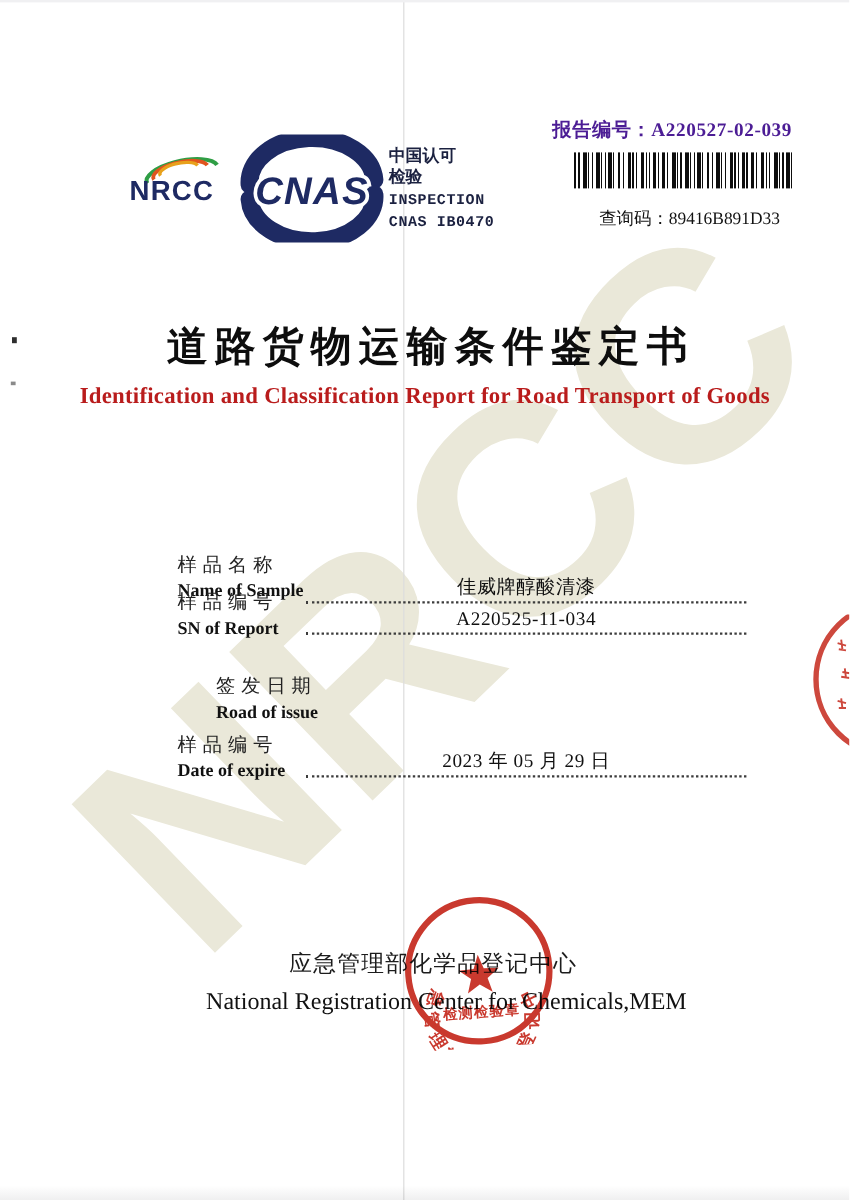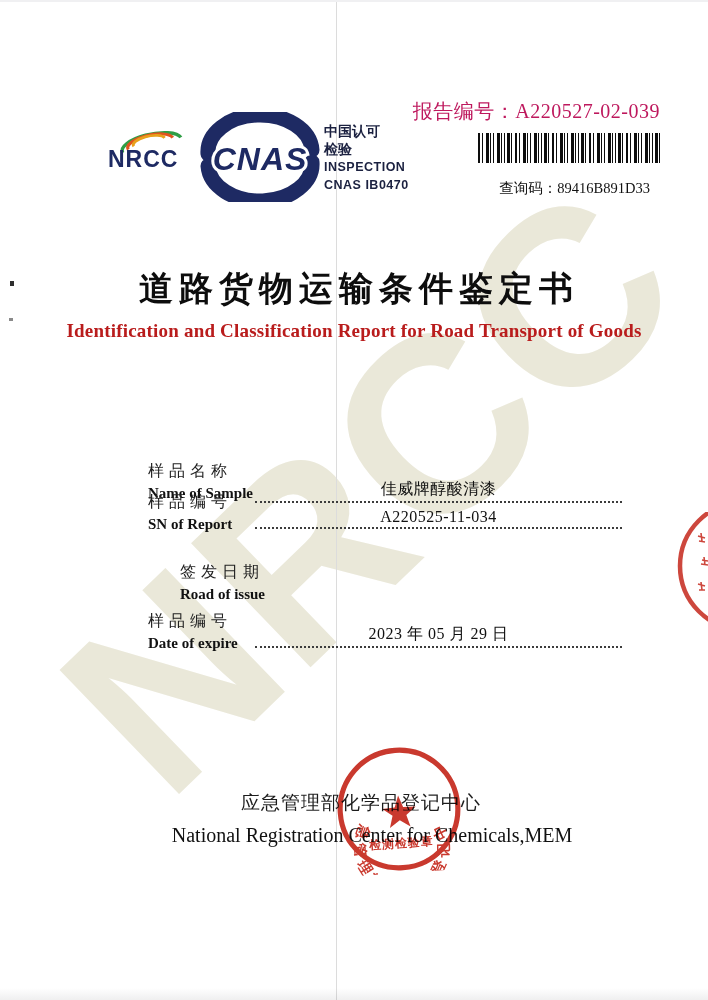--- a/index.html
+++ b/index.html
@@ -16,36 +16,36 @@
     font-family:"Liberation Sans", sans-serif; font-weight:700;
     font-size:250px; letter-spacing:2px; color:#eae8d9; z-index:0;
     user-select:none;
   }
   .fold-line{
     position:absolute; left:336px; top:0; width:1px; height:1000px;
     background:#dcdcdc; z-index:1;
   }
   
   .meta{ position:absolute; top:98px; right:48px; text-align:right; z-index:2;}
-  .meta-line{ font-size:20px; letter-spacing:0.5px; color:#be185d; }
+  .meta-line{ font-size:16px; letter-spacing:0.5px; color:#4c1d95;font-weight:bold; }
   .barcode{
     margin-top:8px; margin-left:auto; width:182px; height:30px;
     background:repeating-linear-gradient(90deg,
       #0d0d0d 0 2px, #fff 2px 4px, #0d0d0d 4px 5px, #fff 5px 8px,
       #0d0d0d 8px 11px, #fff 11px 12px, #0d0d0d 12px 13px, #fff 13px 15px,
       #0d0d0d 15px 16px, #fff 16px 19px, #0d0d0d 19px 22px, #fff 22px 23px,
       #0d0d0d 23px 24px, #fff 24px 26px, #0d0d0d 26px 27px, #fff 27px 29px,
       #0d0d0d 29px 32px, #fff 32px 33px, #0d0d0d 33px 34px, #fff 34px 37px);
   }
   .query-line{ margin-top:16px; font-size:14.5px; color:#111; padding-right:10px;}
   
   .logos{ position:absolute; left:98px; top:112px; display:flex; align-items:flex-start; z-index:2;}
   .nrcc-logo{ width:112px; height:56px; margin-top:8px; }
   .cnas-logo{ width:120px; height:90px; margin-left:-10px; }
-  .accred{ margin-left:4px; margin-top:10px; font-family:Liberation Sans, sans-serif;
+  .accred{ margin-left:4px; margin-top:10px; font-family:Liberation Mono, monospace;
            color:#1b2140; font-weight:700; line-height:18px; }
   .accred .zh{ font-size:14px; }
   .accred .en{ font-size:12.5px; letter-spacing:0.5px; }
   
   .title-zh{
     position:absolute; top:266px; left:0; width:708px; text-align:center;
     font-family:"Liberation Sans", sans-serif;
     font-size:34px; font-weight:700; letter-spacing:6px; text-indent:10px;
     color:#0d0d0d; z-index:2;
   }

